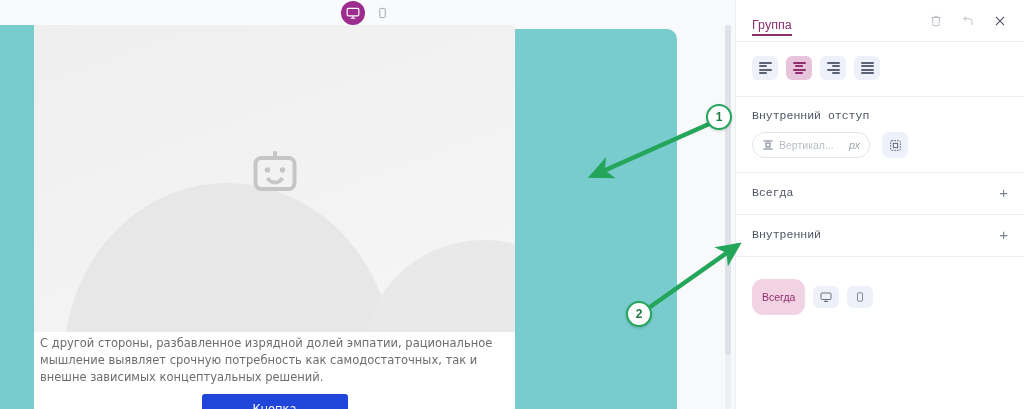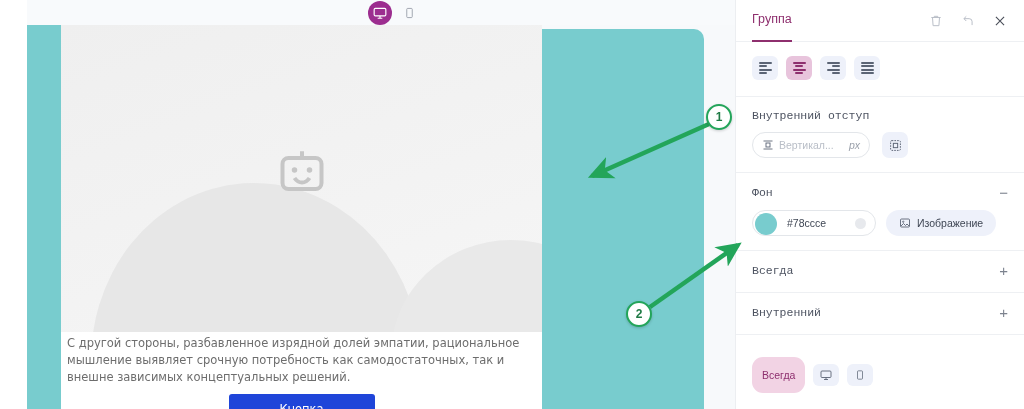--- a/index.html
+++ b/index.html
@@ -4,21 +4,21 @@
 <style>
   * { box-sizing: border-box; margin: 0; padding: 0; }
   html, body {
     width: 1024px; height: 409px;
     font-family: "Liberation Sans", sans-serif;
     background: #ffffff; overflow: hidden;
   }
   .app { position: relative; width: 1024px; height: 409px; display: flex; }
 
   
-  .editor { position: relative; width: 735px; height: 409px; background: #f7f9fb; margin-left: 27px; }
+  .editor { position: relative; width: 735px; height: 409px; background: #f7f9fb; }
 
   .devicebar {
     position: absolute; top: 0; left: 0; width: 735px; height: 25px;
     background: #f8fafc; display: flex; align-items: center; justify-content: center;
     gap: 0px;
   }
   .devicebar-inner { display: flex; align-items: center; gap: 6px; }
   .dev-btn {
     width: 24px; height: 24px; border-radius: 50%;
     display: flex; align-items: center; justify-content: center;
@@ -93,21 +93,21 @@
   .panel {
     position: absolute; right: 0; top: 0; width: 289px; height: 409px;
     background: #ffffff; border-left: 1px solid #eceef1;
   }
   .panel-head {
     position: relative; height: 42px; display: flex; align-items: center;
     padding: 0 16px; border-bottom: 1px solid #eef0f3;
   }
   .panel-title {
     font-size: 12.5px; color: #8e2f6e; font-weight: 400;
-    position: relative; padding-bottom: 16px; top: 6px;
+    position: relative; padding-bottom: 4px; top: 6px;
   }
   .panel-title::after {
     content: ""; position: absolute; left: 0; bottom: 0; width: 100%;
     height: 2px; background: #8e2f6e;
   }
   .head-icons { margin-left: auto; display: flex; align-items: center; gap: 16px; }
   .hicon { width: 16px; height: 16px; display: flex; align-items: center; justify-content: center; cursor: pointer; }
 
   .align-row { display: flex; gap: 8px; padding: 14px 16px 16px 16px; border-bottom: 1px solid #eef0f3;}
   .align-btn {
@@ -300,41 +300,20 @@
         </div>
         <div class="pad-extra">
           <svg width="13" height="13" viewBox="0 0 24 24" fill="none" stroke="#5b6475" stroke-width="1.8">
             <rect x="3" y="3" width="18" height="18" rx="2" stroke-dasharray="3 2"></rect>
               <rect x="8" y="8" width="8" height="8"></rect>
           </svg>
         </div>
       </div>
     </div>
 
-    <div class="sect">
-      <div class="sect-row">
-        <span class="sect-label">Фон</span>
-        <span class="plusminus">−</span>
-      </div>
-      <div class="color-row">
-        <div class="color-input">
-          <span class="swatch"></span>
-          <span class="color-val">#78ccce</span>
-          <span class="clear-dot"></span>
-        </div>
-        <div class="img-btn">
-          <svg width="12" height="12" viewBox="0 0 24 24" fill="none" stroke="#5b6475" stroke-width="1.8">
-            <rect x="3" y="4" width="18" height="16" rx="2"></rect>
-              <circle cx="8.5" cy="9.5" r="1.3"></circle>
-              <path d="M4 18l5-5 4 4 3-3 4 4"></path>
-          </svg>
-          <span>Изображение</span>
-        </div>
-      </div>
-    </div>
 
     <div class="sect">
       <div class="sect-row">
         <span class="sect-label">Всегда</span>
         <span class="plusminus">+</span>
       </div>
     </div>
 
     <div class="sect">
       <div class="sect-row">

